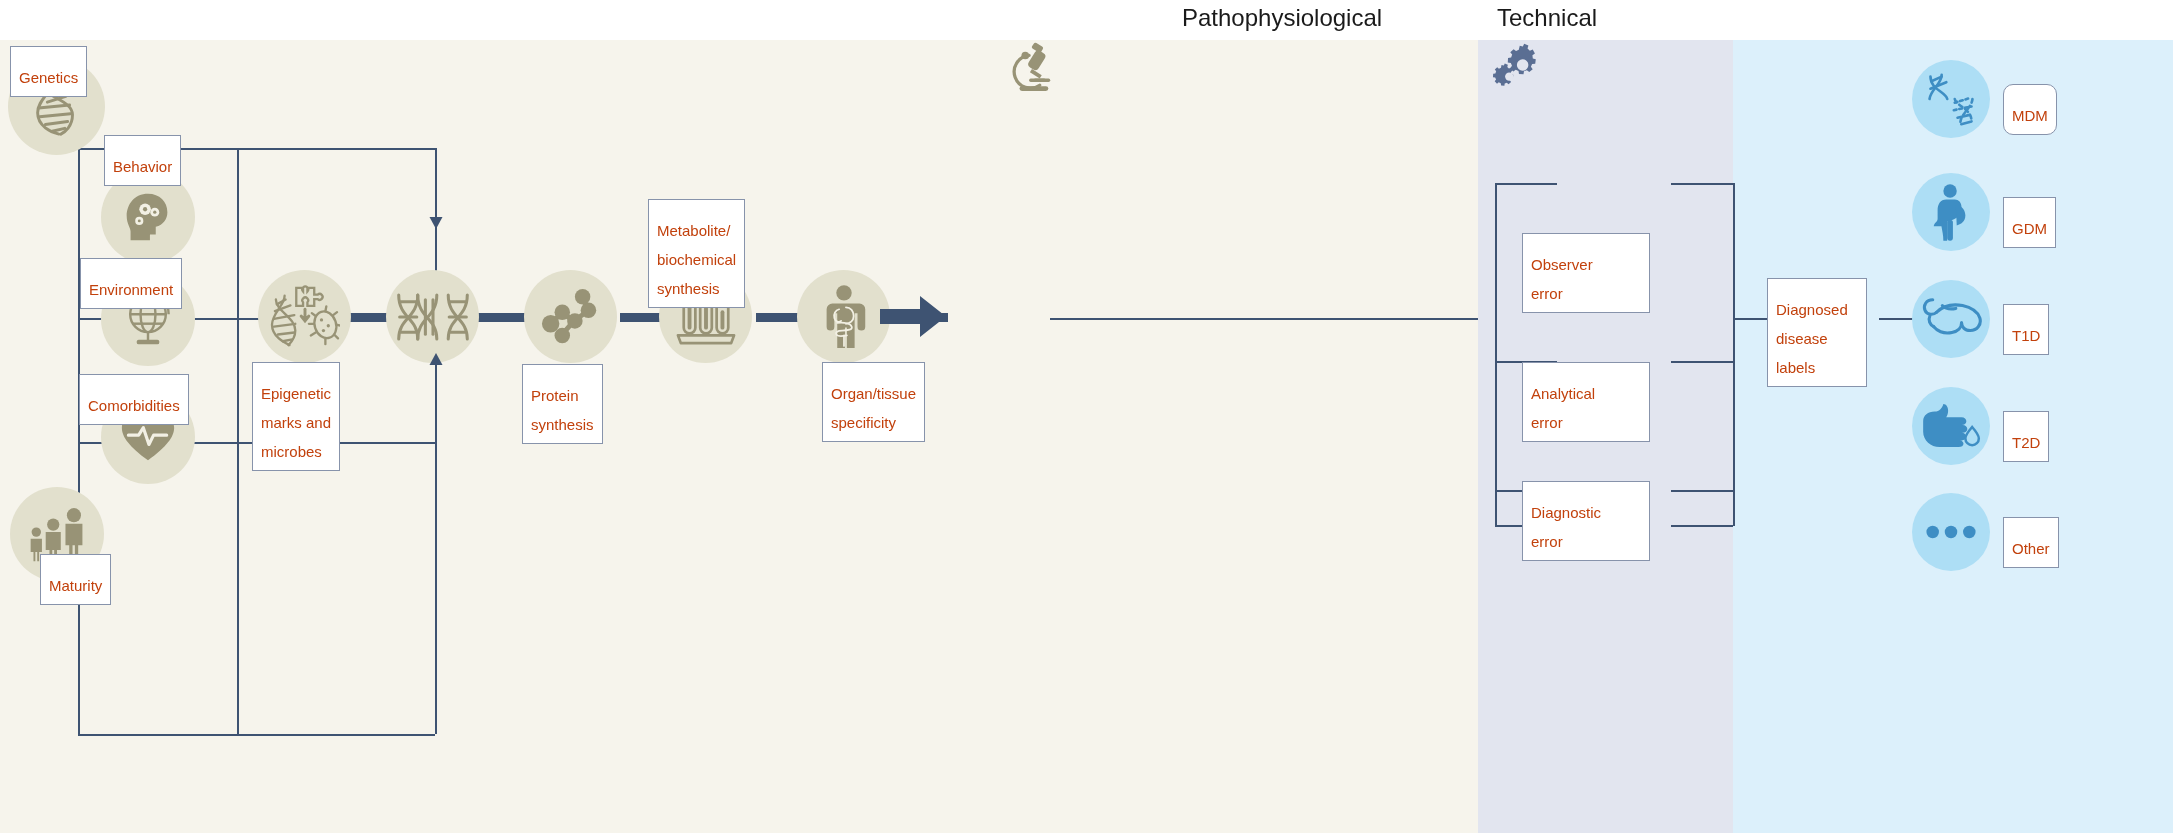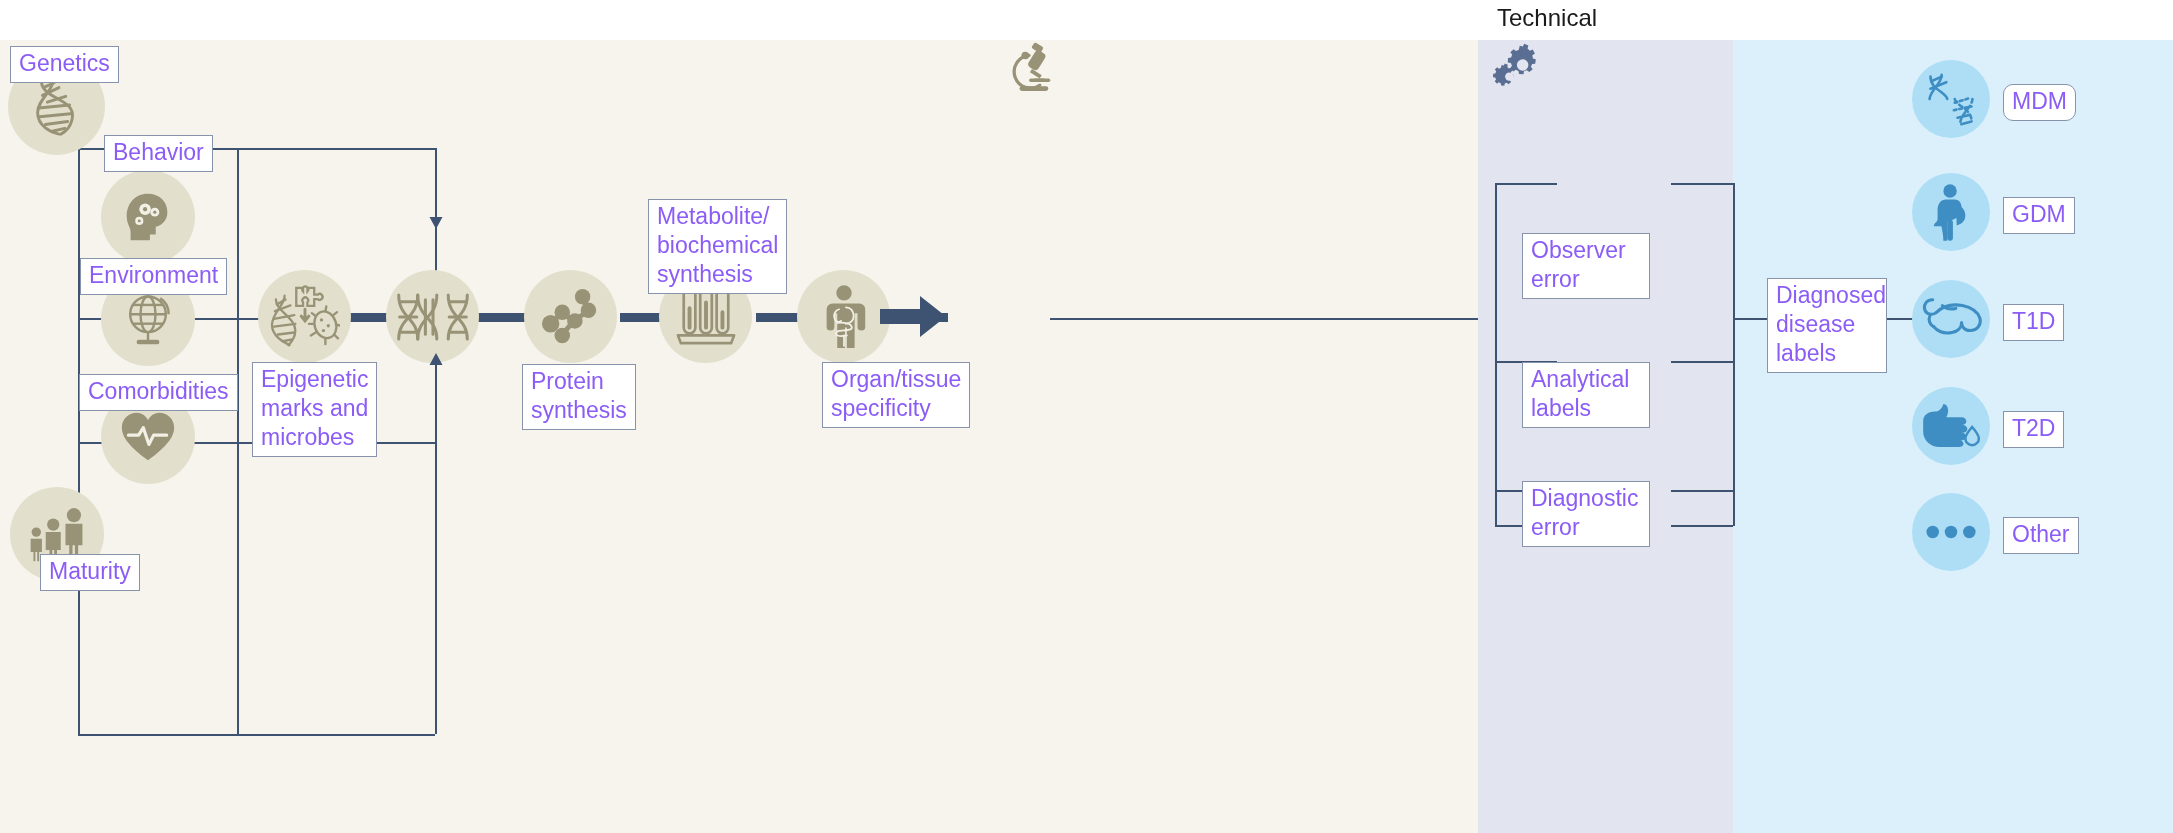--- a/index.html
+++ b/index.html
@@ -11,22 +11,22 @@
   #panel-patho{left:0;width:1478px;background:#f6f4ec;}
   #panel-tech{left:1478px;width:255px;background:#e2e5ef;}
   #panel-disease{left:1733px;width:440px;background:#dcf0fb;}
 
   
   .hdr{position:absolute;top:0px;height:40px;line-height:36px;font-size:24px;color:#1a1a1a;white-space:nowrap;}
   #hdr-patho{left:1182px;}
   #hdr-tech{left:1497px;}
 
   
-  .lbl{position:absolute;background:#ffffff;border:1px solid #8793ab;color:#8b5cf6;
-       font-size:23px;line-height:29px;padding:2px 8px 4px 8px;box-sizing:border-box;
+  .lbl{position:absolute;background:#ffffff;border:1px solid #8793ab;color:#c2410c;
+       font-size:15px;line-height:29px;padding:16px 8px 4px 8px;box-sizing:border-box;
        white-space:pre-line;z-index:6;}
 
   
   .circ{position:absolute;border-radius:50%;z-index:4;display:flex;align-items:center;justify-content:center;}
   .circ.beige{background:#e2e0cd;}
   .circ.blue{background:#addef5;}
   .circ svg{display:block;}
 
   
   .ln{position:absolute;background:#3e5372;z-index:2;}
@@ -41,20 +41,21 @@
 </style>
 </head>
 <body>
 
 <div id="stage">
 
   <div class="panel" id="panel-patho"></div>
   <div class="panel" id="panel-tech"></div>
   <div class="panel" id="panel-disease"></div>
 
+  <div class="hdr" id="hdr-patho">Pathophysiological</div>
   <div class="hdr" id="hdr-tech">Technical</div>
 
   <div class="ln lnv" style="left:78px;top:148px;height:586px;"></div>
 
   <div class="ln lnh" style="left:78px;top:148px;width:357px;"></div>
   <div class="ln lnh" style="left:78px;top:318px;width:357px;"></div>
   <div class="ln lnh" style="left:78px;top:442px;width:357px;"></div>
   <div class="ln lnh" style="left:78px;top:500px;width:0px;"></div>
   <div class="ln lnh" style="left:78px;top:734px;width:357px;"></div>
 
@@ -314,25 +315,25 @@
         <circle cx="34" cy="24" r="6" fill="#e2e5ef"></circle>
         <path d="M12 24 l2.4 .4 1 -2.1 3.2 1.5 -.6 2.2 1.7 1.6 2.2 -.9 1.7 3.1 -1.9 1.4 .3 2.3 2.3 .7 -.4 3.4 -2.4 .1 -.9 2.1 1.4 1.9 -2.7 2.2 -1.8 -1.5 -2.2 .8 -.3 2.3 -3.4 -.2 -.4 -2.3 -2.1 -1 -1.8 1.5 -2.4 -2.5 1.4 -1.9 -.9 -2.2 -2.3 -.3 .2 -3.4 2.3 -.5 .8 -2.2 -1.4 -1.8 2.5 -2.3 1.8 1.5 2.1 -1 Z"></path>
         <circle cx="20" cy="36" r="4.3" fill="#e2e5ef"></circle>
       </g>
     </svg>
   </div>
 
   <div class="lbl" style="left:1522px;top:233px;width:128px;">Observer
 error</div>
   <div class="lbl" style="left:1522px;top:362px;width:128px;">Analytical
-labels</div>
+error</div>
   <div class="lbl" style="left:1522px;top:481px;width:128px;">Diagnostic
 error</div>
 
-  <div class="lbl" style="left:1767px;top:278px;width:120px;">Diagnosed
+  <div class="lbl" style="left:1767px;top:278px;width:100px;">Diagnosed
 disease
 labels</div>
 
   <div class="circ blue" style="left:1912px;top:60px;width:78px;height:78px;">
     <svg width="56" height="56" viewBox="0 0 60 60">
       <g stroke="#3e8ec4" stroke-width="2.8" fill="none" stroke-linecap="round">
         <path d="M8 6 C8 20 24 22 26 30"></path>
         <path d="M20 4 C20 14 8 20 7 30"></path>
         <path d="M9 11 L20 6"></path>
           <path d="M8 19 L25 12"></path>

